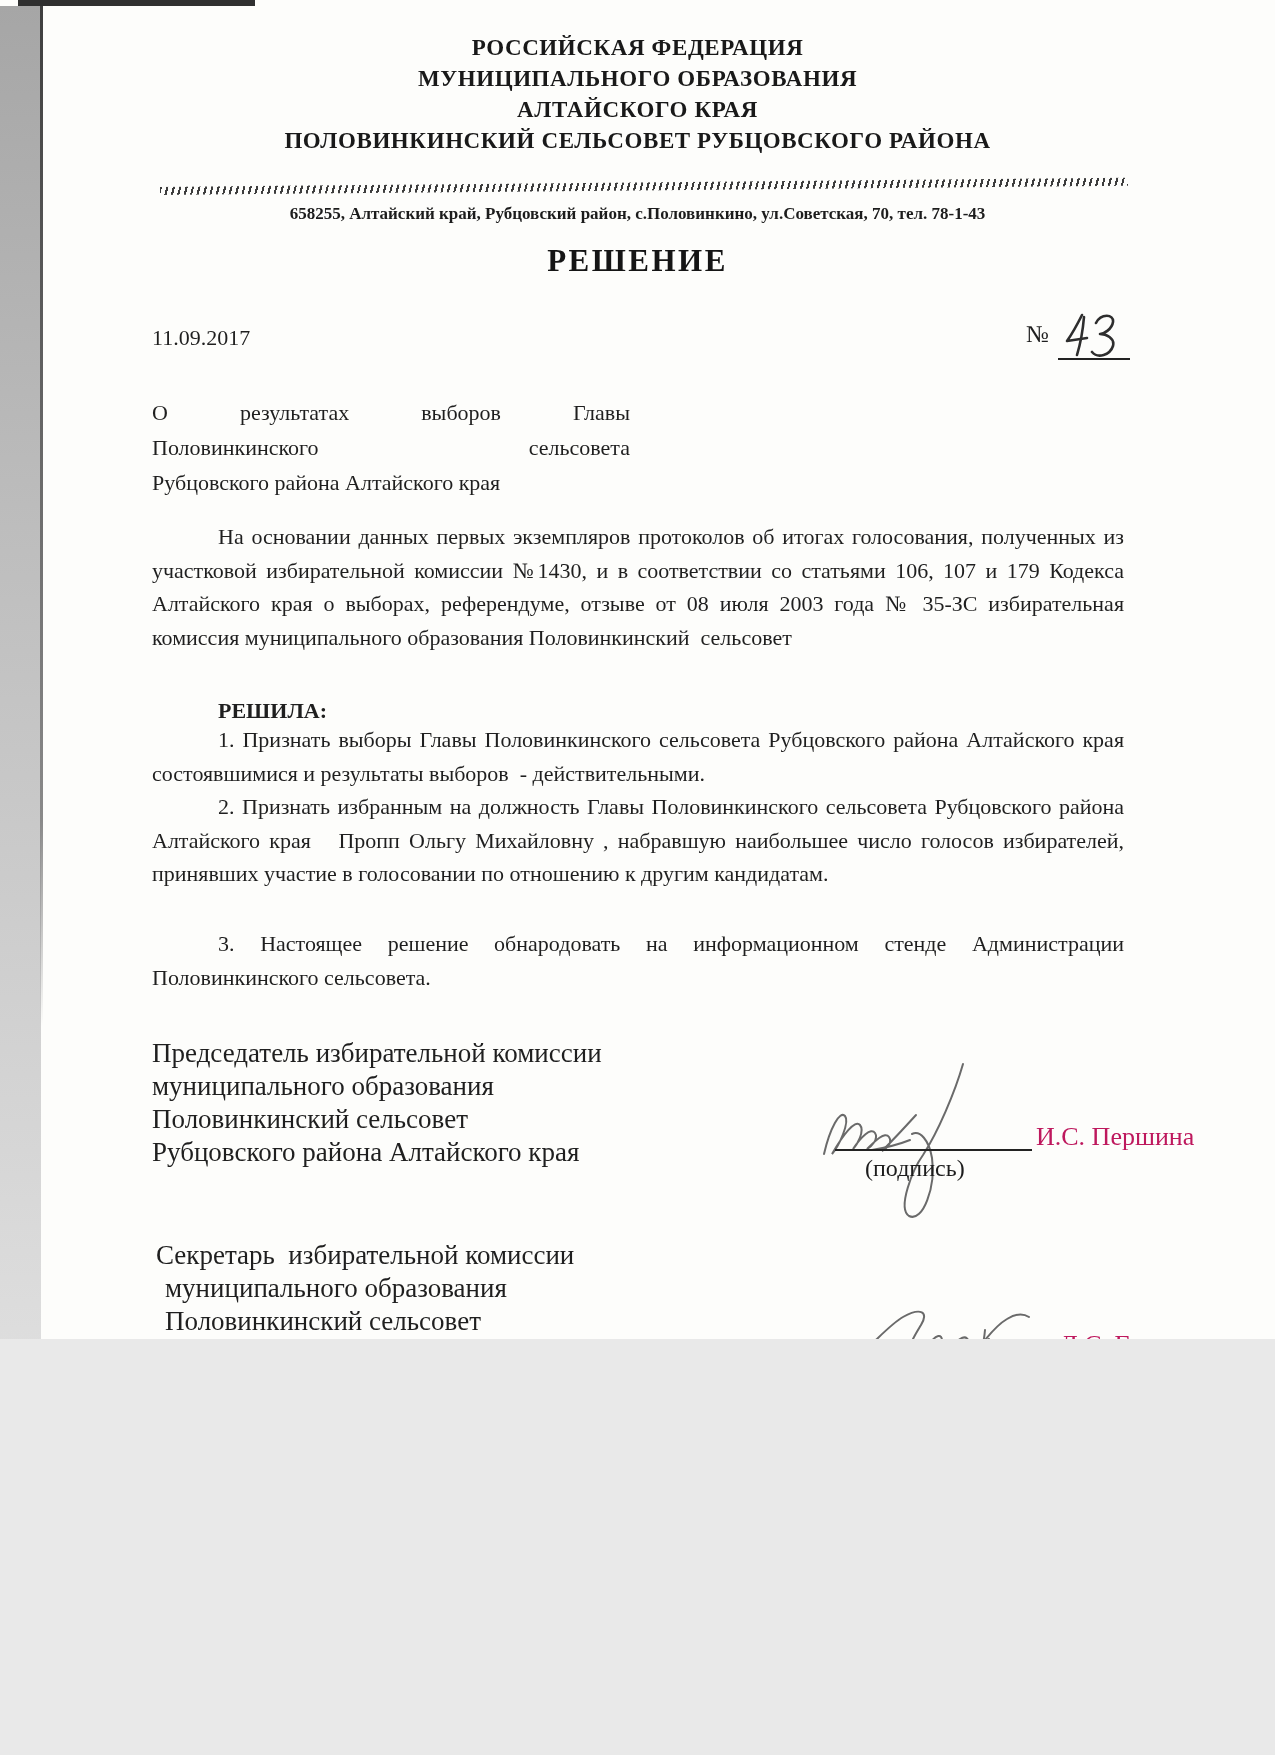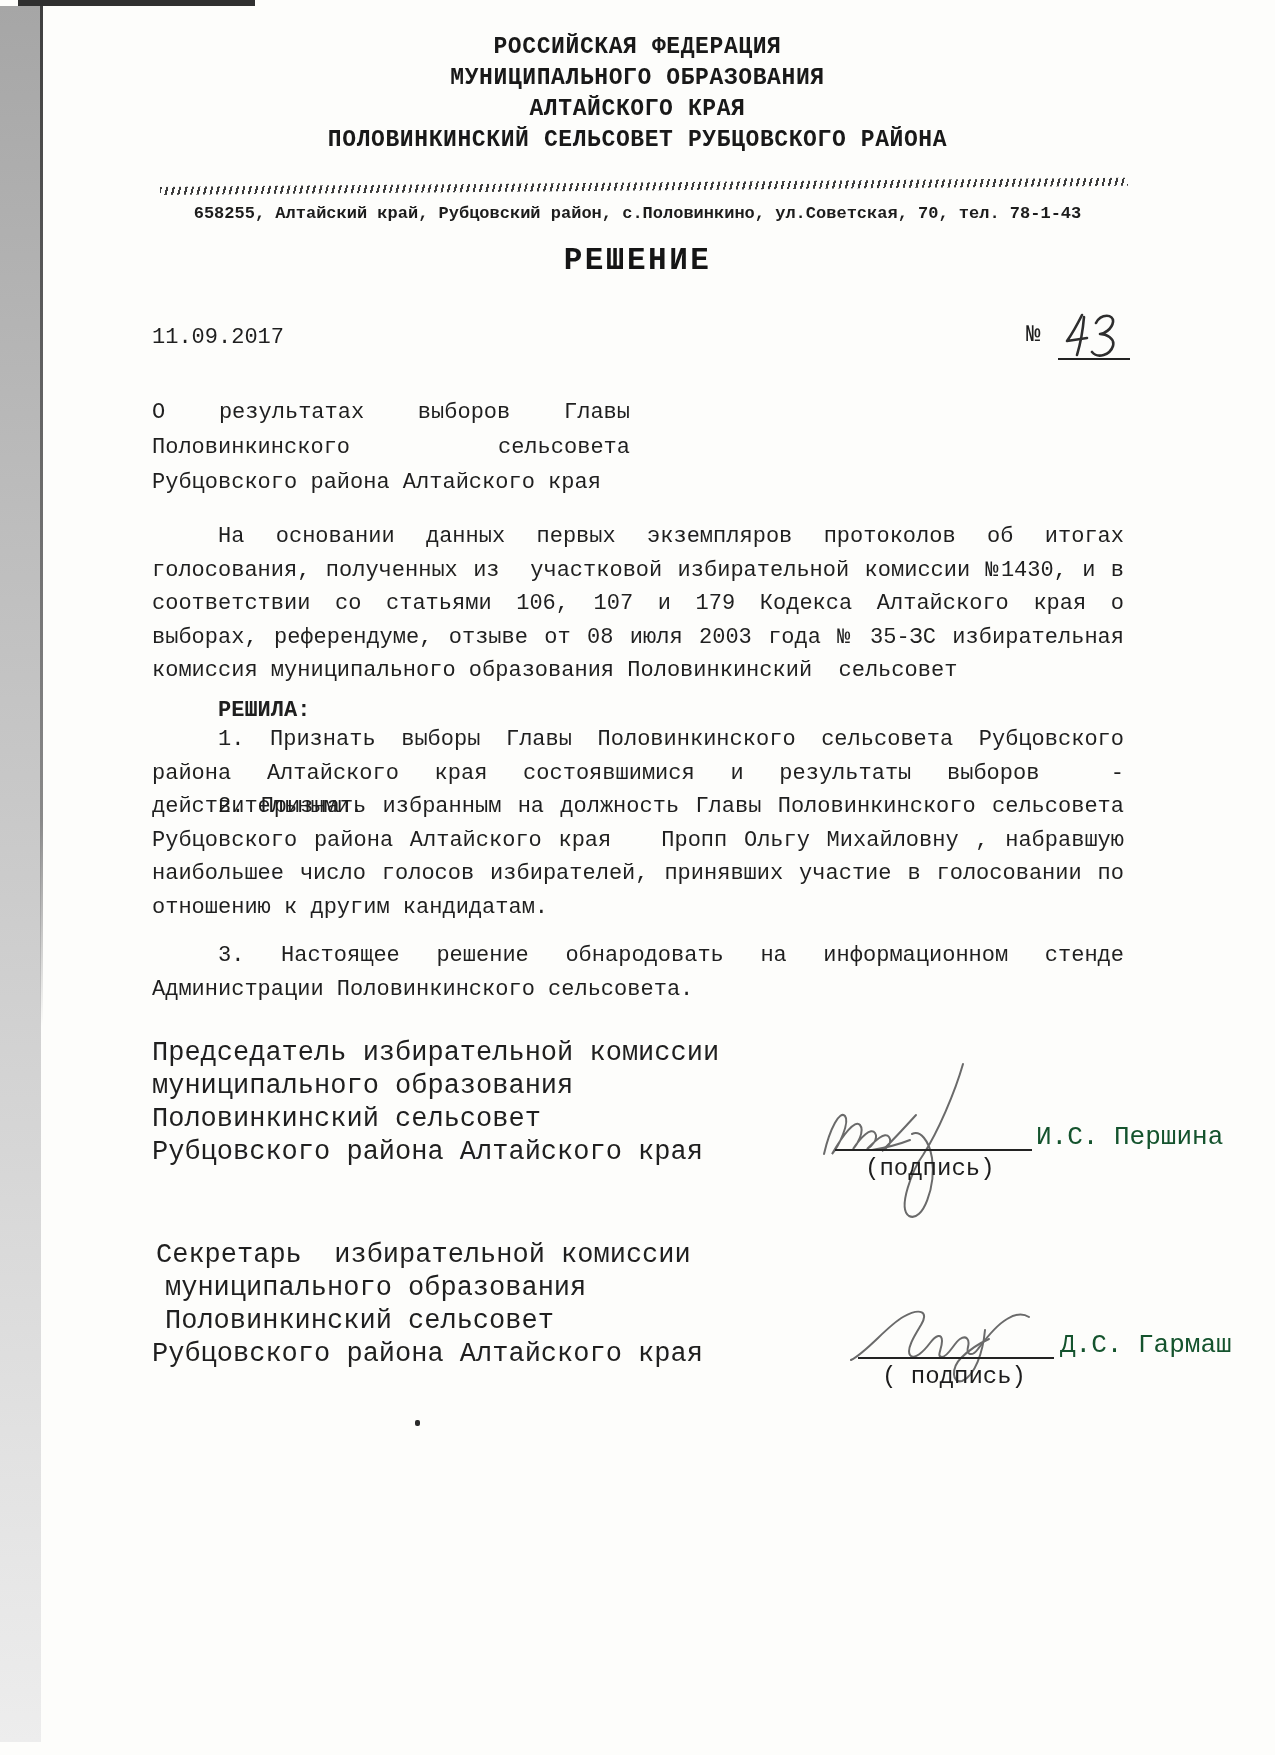--- a/index.html
+++ b/index.html
@@ -1,20 +1,20 @@
 <!DOCTYPE html>
 <html lang="ru"><head>
 <meta charset="utf-8">
 <style>
   html,body{margin:0;padding:0;background:#e9e9e9;}
   .page{
     position:relative;
-    width:1275px;height:1755px;
+    width:1275px;height:1339px;
     background:#fdfdfb;
-    font-family:Liberation Mono, monospace;
+    font-family:Liberation Serif, serif;
     color:#1f1f1f;
     overflow:hidden;
   }
   
   .scan-band{
     position:absolute;left:0;top:6px;width:41px;height:1736px;
     background:linear-gradient(180deg,#a6a6a6 0%,#bdbdbd 30%,#d2d2d2 60%,#e3e3e3 85%,#ededed 100%);
   }
   .scan-band-edge{
     position:absolute;left:40px;top:6px;width:3px;height:1020px;
@@ -57,35 +57,35 @@
   
   .para{
     position:absolute;left:152px;width:972px;
     font-size:22px;line-height:33.5px;
     text-align:justify;text-indent:66px;
   }
   .p-preamble{top:520px;}
   .p-resolved{top:694px;font-weight:bold;text-align:left;}
   .p-item1{top:723px;}
   .p-item2{top:790px;}
-  .p-item3{top:927px;margin-top:12px;}
+  .p-item3{top:927px;}
   
   .role-block{position:absolute;left:152px;font-size:27px;line-height:33px;}
   .rb-chairman{top:1037px;}
   .rb-secretary{top:1239px;}
   .rb-secretary .role-line:nth-child(1){padding-left:4px;}
   .rb-secretary .role-line:nth-child(2){padding-left:13px;}
   .rb-secretary .role-line:nth-child(3){padding-left:13px;}
   .sig-underline{position:absolute;height:2px;background:#222;}
   .su-1{left:835px;top:1149px;width:197px;}
   .su-2{left:858px;top:1357px;width:196px;}
   .sig-caption{position:absolute;font-size:24px;color:#1d1d1d;}
   .sc-1{left:865px;top:1155px;}
   .sc-2{left:882px;top:1363px;}
-  .sig-name{position:absolute;font-size:26px;color:#14532d;}
+  .sig-name{position:absolute;font-size:26px;color:#be185d;}
   .sn-1{left:1036px;top:1122px;}
   .sn-2{left:1060px;top:1330px;}
   .sig-svg{position:absolute;}
   .sv-1{left:812px;top:1058px;}
   .sv-2{left:843px;top:1298px;}
 </style>
 </head>
 <body>
 
 <div class="page">

